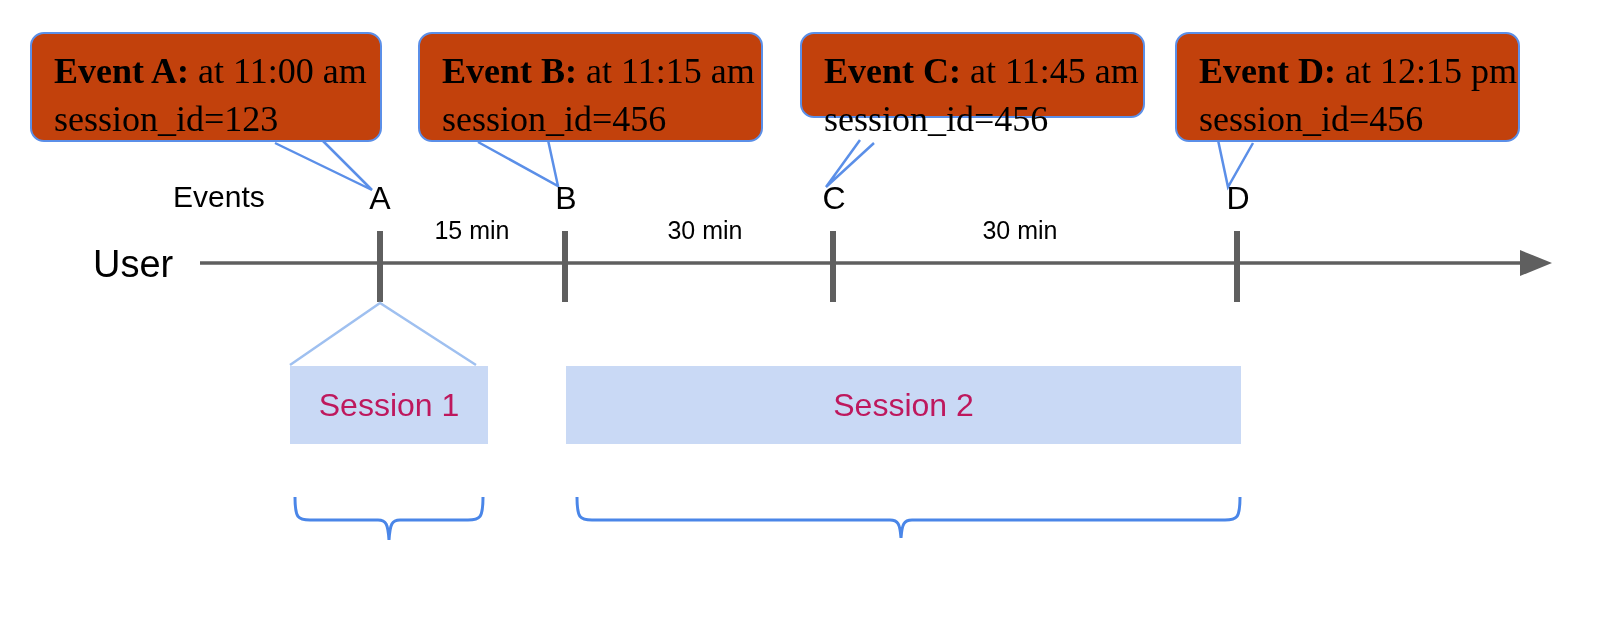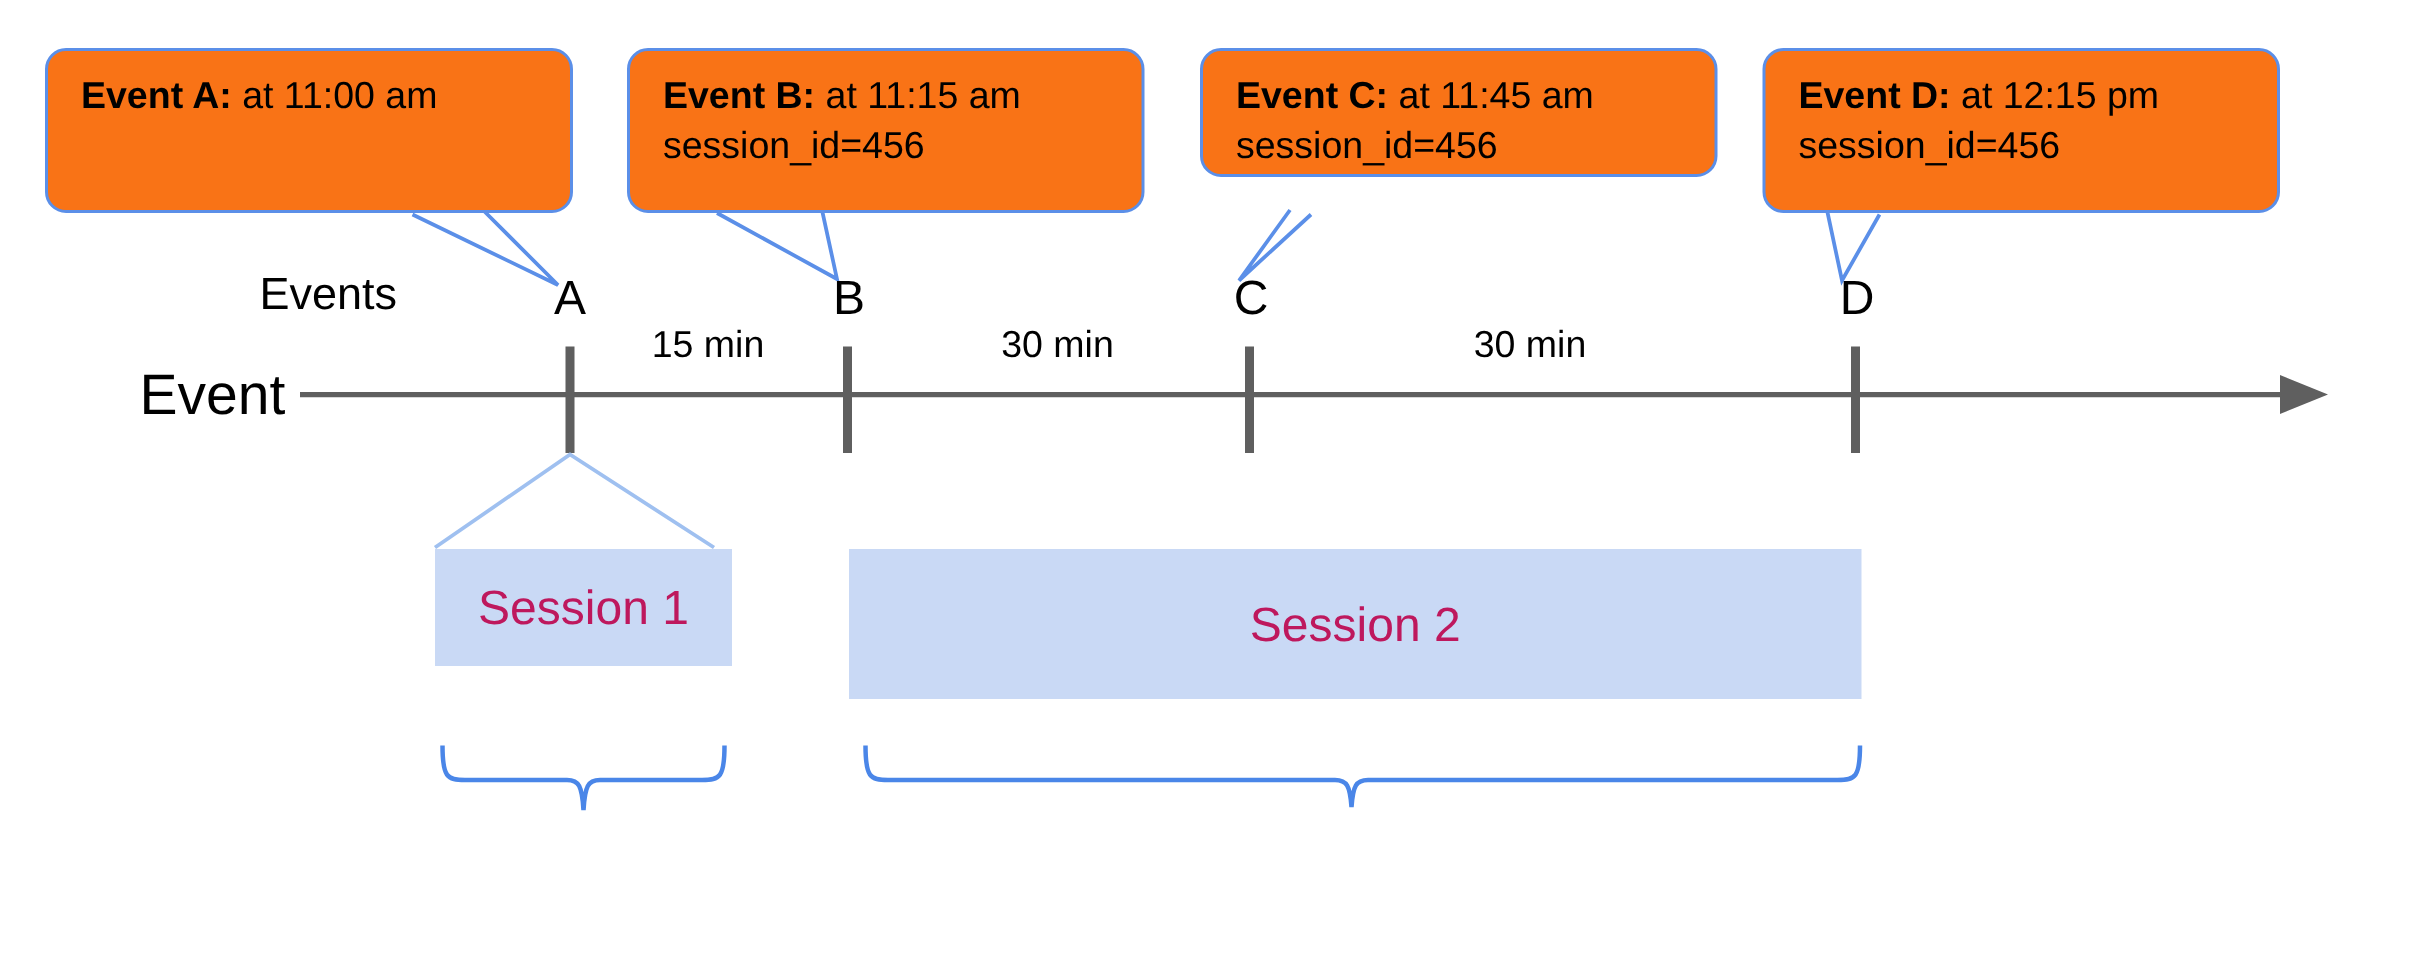--- a/index.html
+++ b/index.html
@@ -20,26 +20,27 @@
     left: 0; top: 0;
     width: 1614px;
     height: 642px;
   }
   
   .callout {
     position: absolute;
     box-sizing: border-box;
     border: 2.5px solid #5b8fe8;
     border-radius: 14px;
-    background: #f97316;
+    background: #c2410c;
     padding: 14px 18px 12px 22px;
-    font-size: 25px;
+    font-size: 36px;
     line-height: 1.32;
     color: #000000;
     white-space: nowrap;
+    font-family: Liberation Serif, serif;
   }
   .callout .lead { font-weight: bold; }
   .callout .row2 { display: block; }
 
   #callout-a { left: 30px;   top: 32px;  width: 352px; height: 110px; }
   #callout-b { left: 418px;  top: 32px;  width: 345px; height: 110px; }
   #callout-c { left: 800px;  top: 32px;  width: 345px; height: 86px; }
   #callout-d { left: 1175px; top: 32px;  width: 345px; height: 110px; }
 
   
@@ -76,21 +77,21 @@
   .session-bar {
     position: absolute;
     background: #c9d9f5;
     display: flex;
     align-items: center;
     justify-content: center;
     font-size: 32px;
     color: #be185d;
   }
   #session-bar-1 { left: 290px; top: 366px; width: 198px; height: 78px; }
-  #session-bar-2 { left: 566px; top: 366px; width: 675px; height: 100px; }
+  #session-bar-2 { left: 566px; top: 366px; width: 675px; height: 78px; }
 
   .session-length {
     position: absolute;
     font-size: 28px;
     text-align: center;
     top: 553px;
   }
   #session-length-1 { left: 228px; width: 320px; }
   #session-length-2 { left: 740px; width: 330px; }
 </style>
@@ -118,39 +119,40 @@
 
     <path d="M 295,497 C 295,518 298,520 310,520 L 378,520 C 386,520 388,524 389,540
              C 390,524 392,520 400,520 L 468,520 C 480,520 483,518 483,497" fill="none" stroke="#4a86e8" stroke-width="3"></path>
 
     <path d="M 577,497 C 577,518 580,520 592,520 L 890,520 C 898,520 900,524 901,538
              C 902,524 904,520 912,520 L 1225,520 C 1237,520 1240,518 1240,497" fill="none" stroke="#4a86e8" stroke-width="3"></path>
   </svg>
 
   <div class="callout" id="callout-a">
     <span class="lead">Event A:</span><span> at 11:00 am</span>
+    <span class="row2">session_id=123</span>
   </div>
 
   <div class="callout" id="callout-b">
     <span class="lead">Event B:</span><span> at 11:15 am</span>
     <span class="row2">session_id=456</span>
   </div>
 
   <div class="callout" id="callout-c">
     <span class="lead">Event C:</span><span> at 11:45 am</span>
     <span class="row2">session_id=456</span>
   </div>
 
   <div class="callout" id="callout-d">
     <span class="lead">Event D:</span><span> at 12:15 pm</span>
     <span class="row2">session_id=456</span>
   </div>
 
   <div class="lbl" id="label-events">Events</div>
-  <div class="lbl" id="label-user">Event</div>
+  <div class="lbl" id="label-user">User</div>
 
   <div class="event-letter" id="event-letter-a">A</div>
   <div class="event-letter" id="event-letter-b">B</div>
   <div class="event-letter" id="event-letter-c">C</div>
   <div class="event-letter" id="event-letter-d">D</div>
 
   <div class="gap-label" id="gap-0">15 min</div>
   <div class="gap-label" id="gap-1">30 min</div>
   <div class="gap-label" id="gap-2">30 min</div>
 

